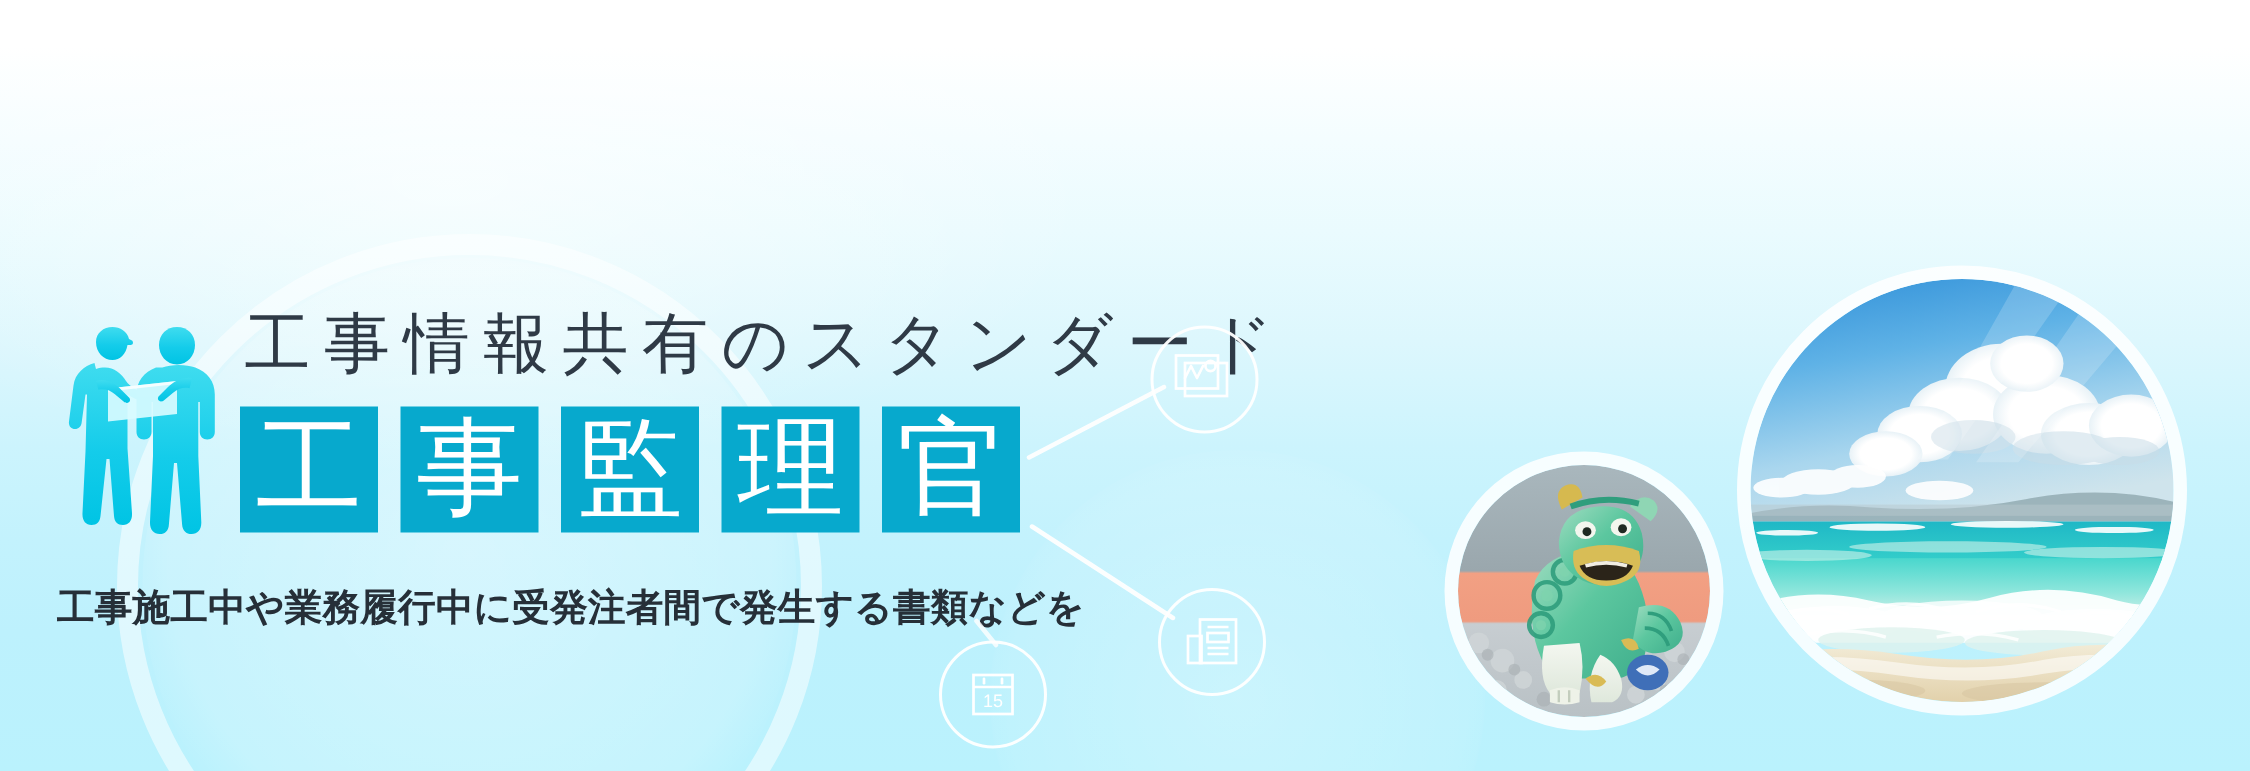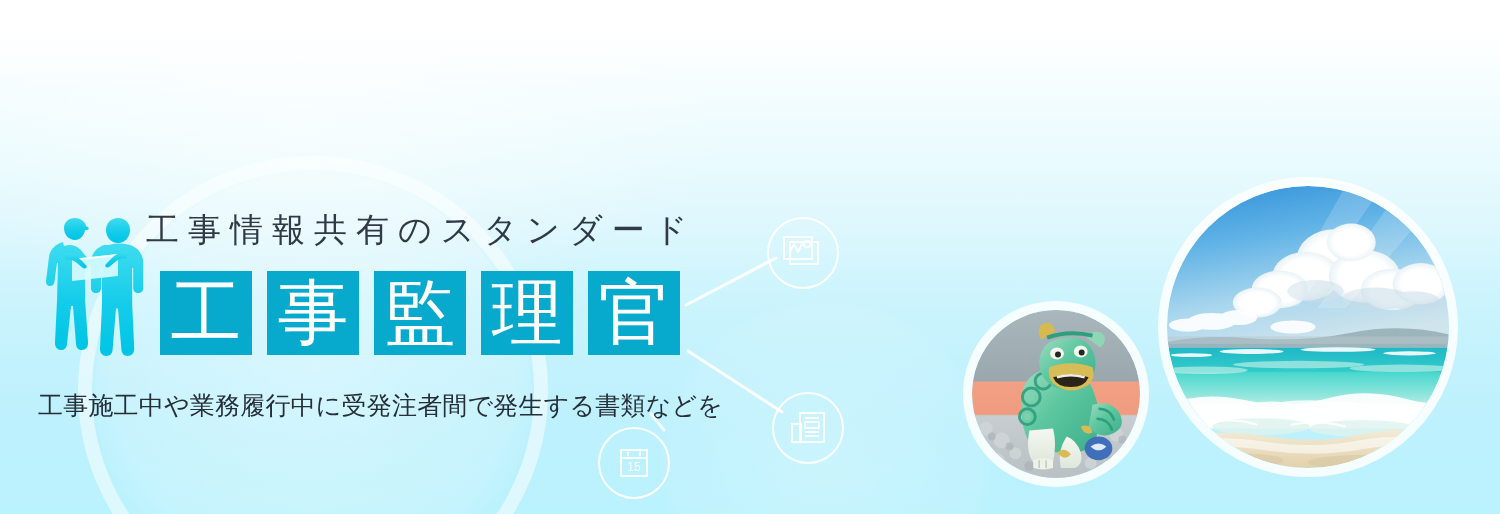--- a/index.html
+++ b/index.html
@@ -77,23 +77,23 @@
     position: absolute;
     left: 34px;
     top: 214px;
     width: 122px;
     height: 160px;
   }
 
   
   .tagline {
     position: absolute;
-    left: 146px;
+    left: 163px;
     top: 208px;
-    font-size: 33px;
+    font-size: 44px;
     line-height: 44px;
     letter-spacing: 9px;
     color: #2f3a46;
     font-weight: 400;
     white-space: nowrap;
   }
 
   .logo-row {
     position: absolute;
     left: 160px;
@@ -114,21 +114,21 @@
     box-sizing: border-box;
   }
 
   .description {
     position: absolute;
     left: 38px;
     top: 385px;
     font-size: 25px;
     line-height: 40px;
     color: #262f38;
-    font-weight: 400;
+    font-weight: 700;
     letter-spacing: 0.2px;
     white-space: nowrap;
   }
 
   
   .connectors {
     position: absolute;
     left: 0; top: 0;
     width: 1500px; height: 514px;
     pointer-events: none;
@@ -137,21 +137,21 @@
     position: absolute;
     border-radius: 50%;
     border: 2px solid rgba(255,255,255,0.95);
     box-sizing: border-box;
     display: flex;
     align-items: center;
     justify-content: center;
   }
   .icon-chart   { left: 767px; top: 217px; width: 72px; height: 72px; }
   .icon-docs    { left: 772px; top: 392px; width: 72px; height: 72px; }
-  .icon-calendar{ left: 598px; top: 427px; width: 72px; height: 72px; }
+  .icon-calendar{ left: 626px; top: 427px; width: 72px; height: 72px; }
 
   
   .photo {
     position: absolute;
     border-radius: 50%;
     overflow: hidden;
     box-sizing: border-box;
     border: 9px solid rgba(255,255,255,0.85);
   }
   .photo-shisa {

